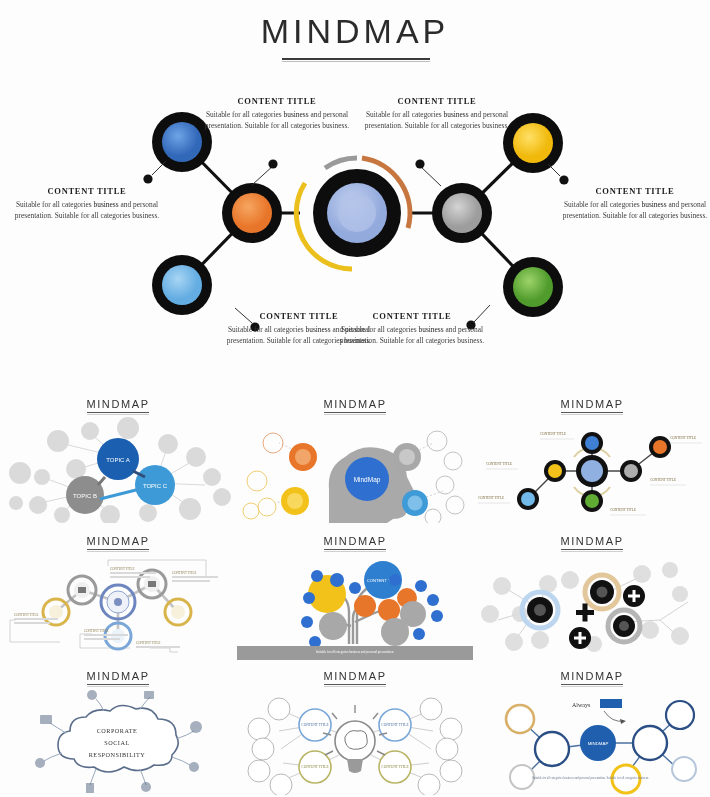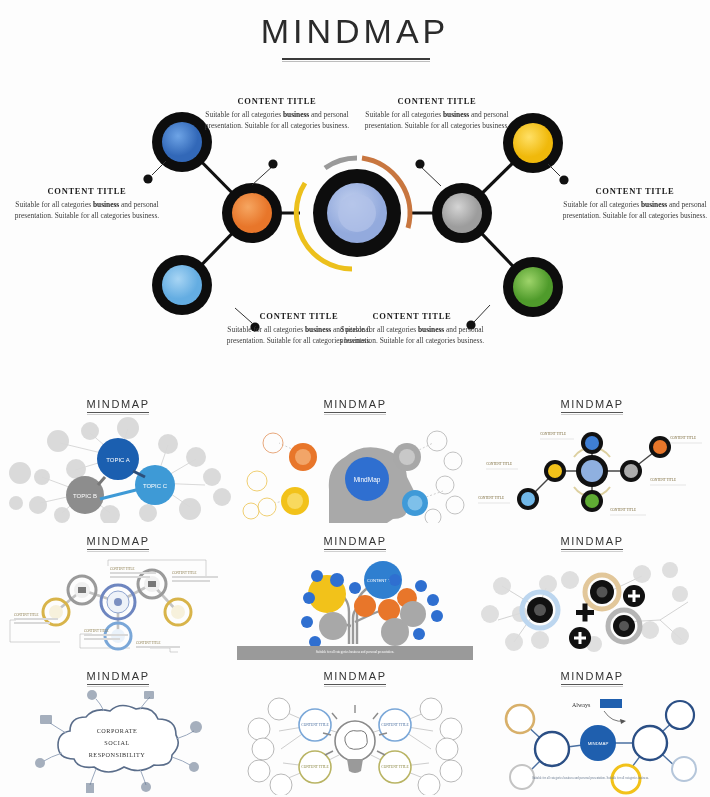--- a/index.html
+++ b/index.html
@@ -21,21 +21,21 @@
   }
   .hero-svg{position:absolute;left:0;top:0;}
   .label{position:absolute;width:150px;}
   .label .lt{
     font-weight:bold;font-size:8.5px;letter-spacing:.7px;text-align:center;
     color:#1d1d1d;margin-bottom:4px;
   }
   .label .lb{
     font-size:7.4px;line-height:1.45;text-align:center;color:#3c3c3c;
   }
-  .label .lb b{font-weight:bold;color:#1d1d1d;}
+  .label .lb b{font-weight:normal;color:#1d1d1d;}
   .label.left .lt,.label.left .lb{text-align:center;}
 
   
   .grid{position:absolute;left:0;top:392px;width:710px;height:405px;}
   .cell{position:absolute;width:236px;height:135px;}
   .cell .ct{
     text-align:center;font-family:"Liberation Sans",sans-serif;
     font-size:11px;letter-spacing:1.6px;font-weight:300;color:#333;margin-top:6px;
   }
   .cell .crule{width:62px;height:1px;background:#555;margin:2px auto 0;}

